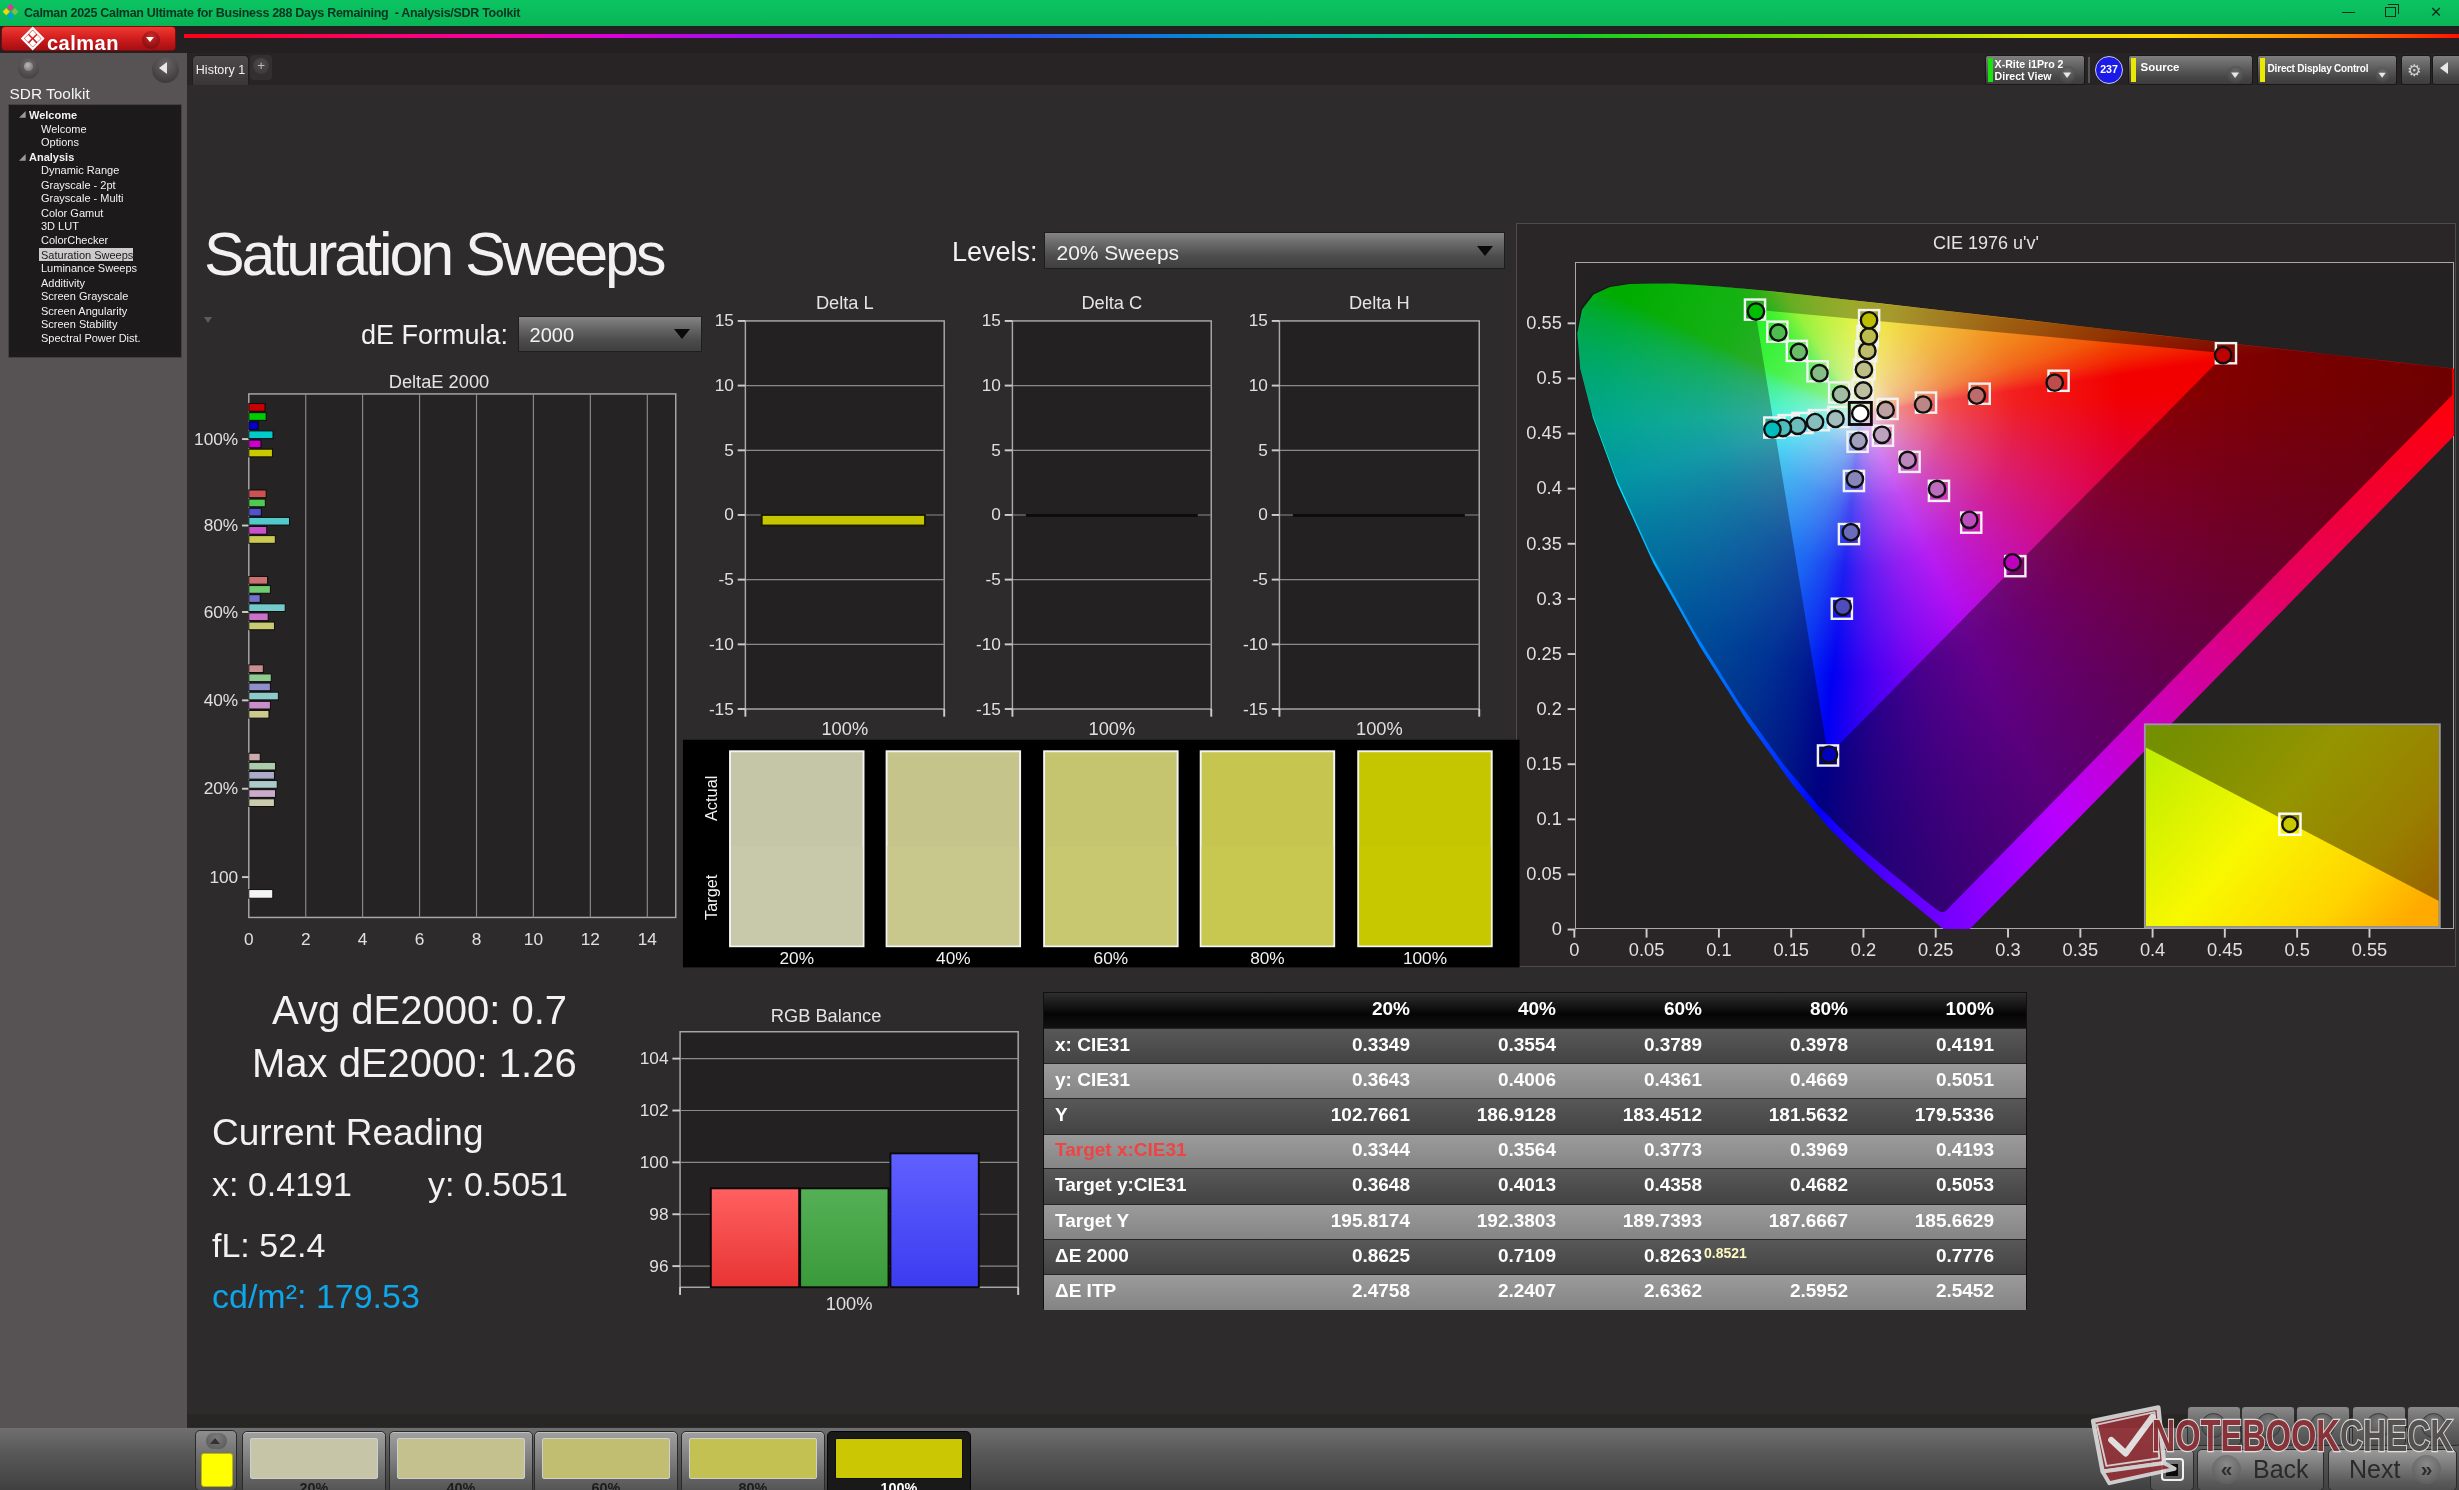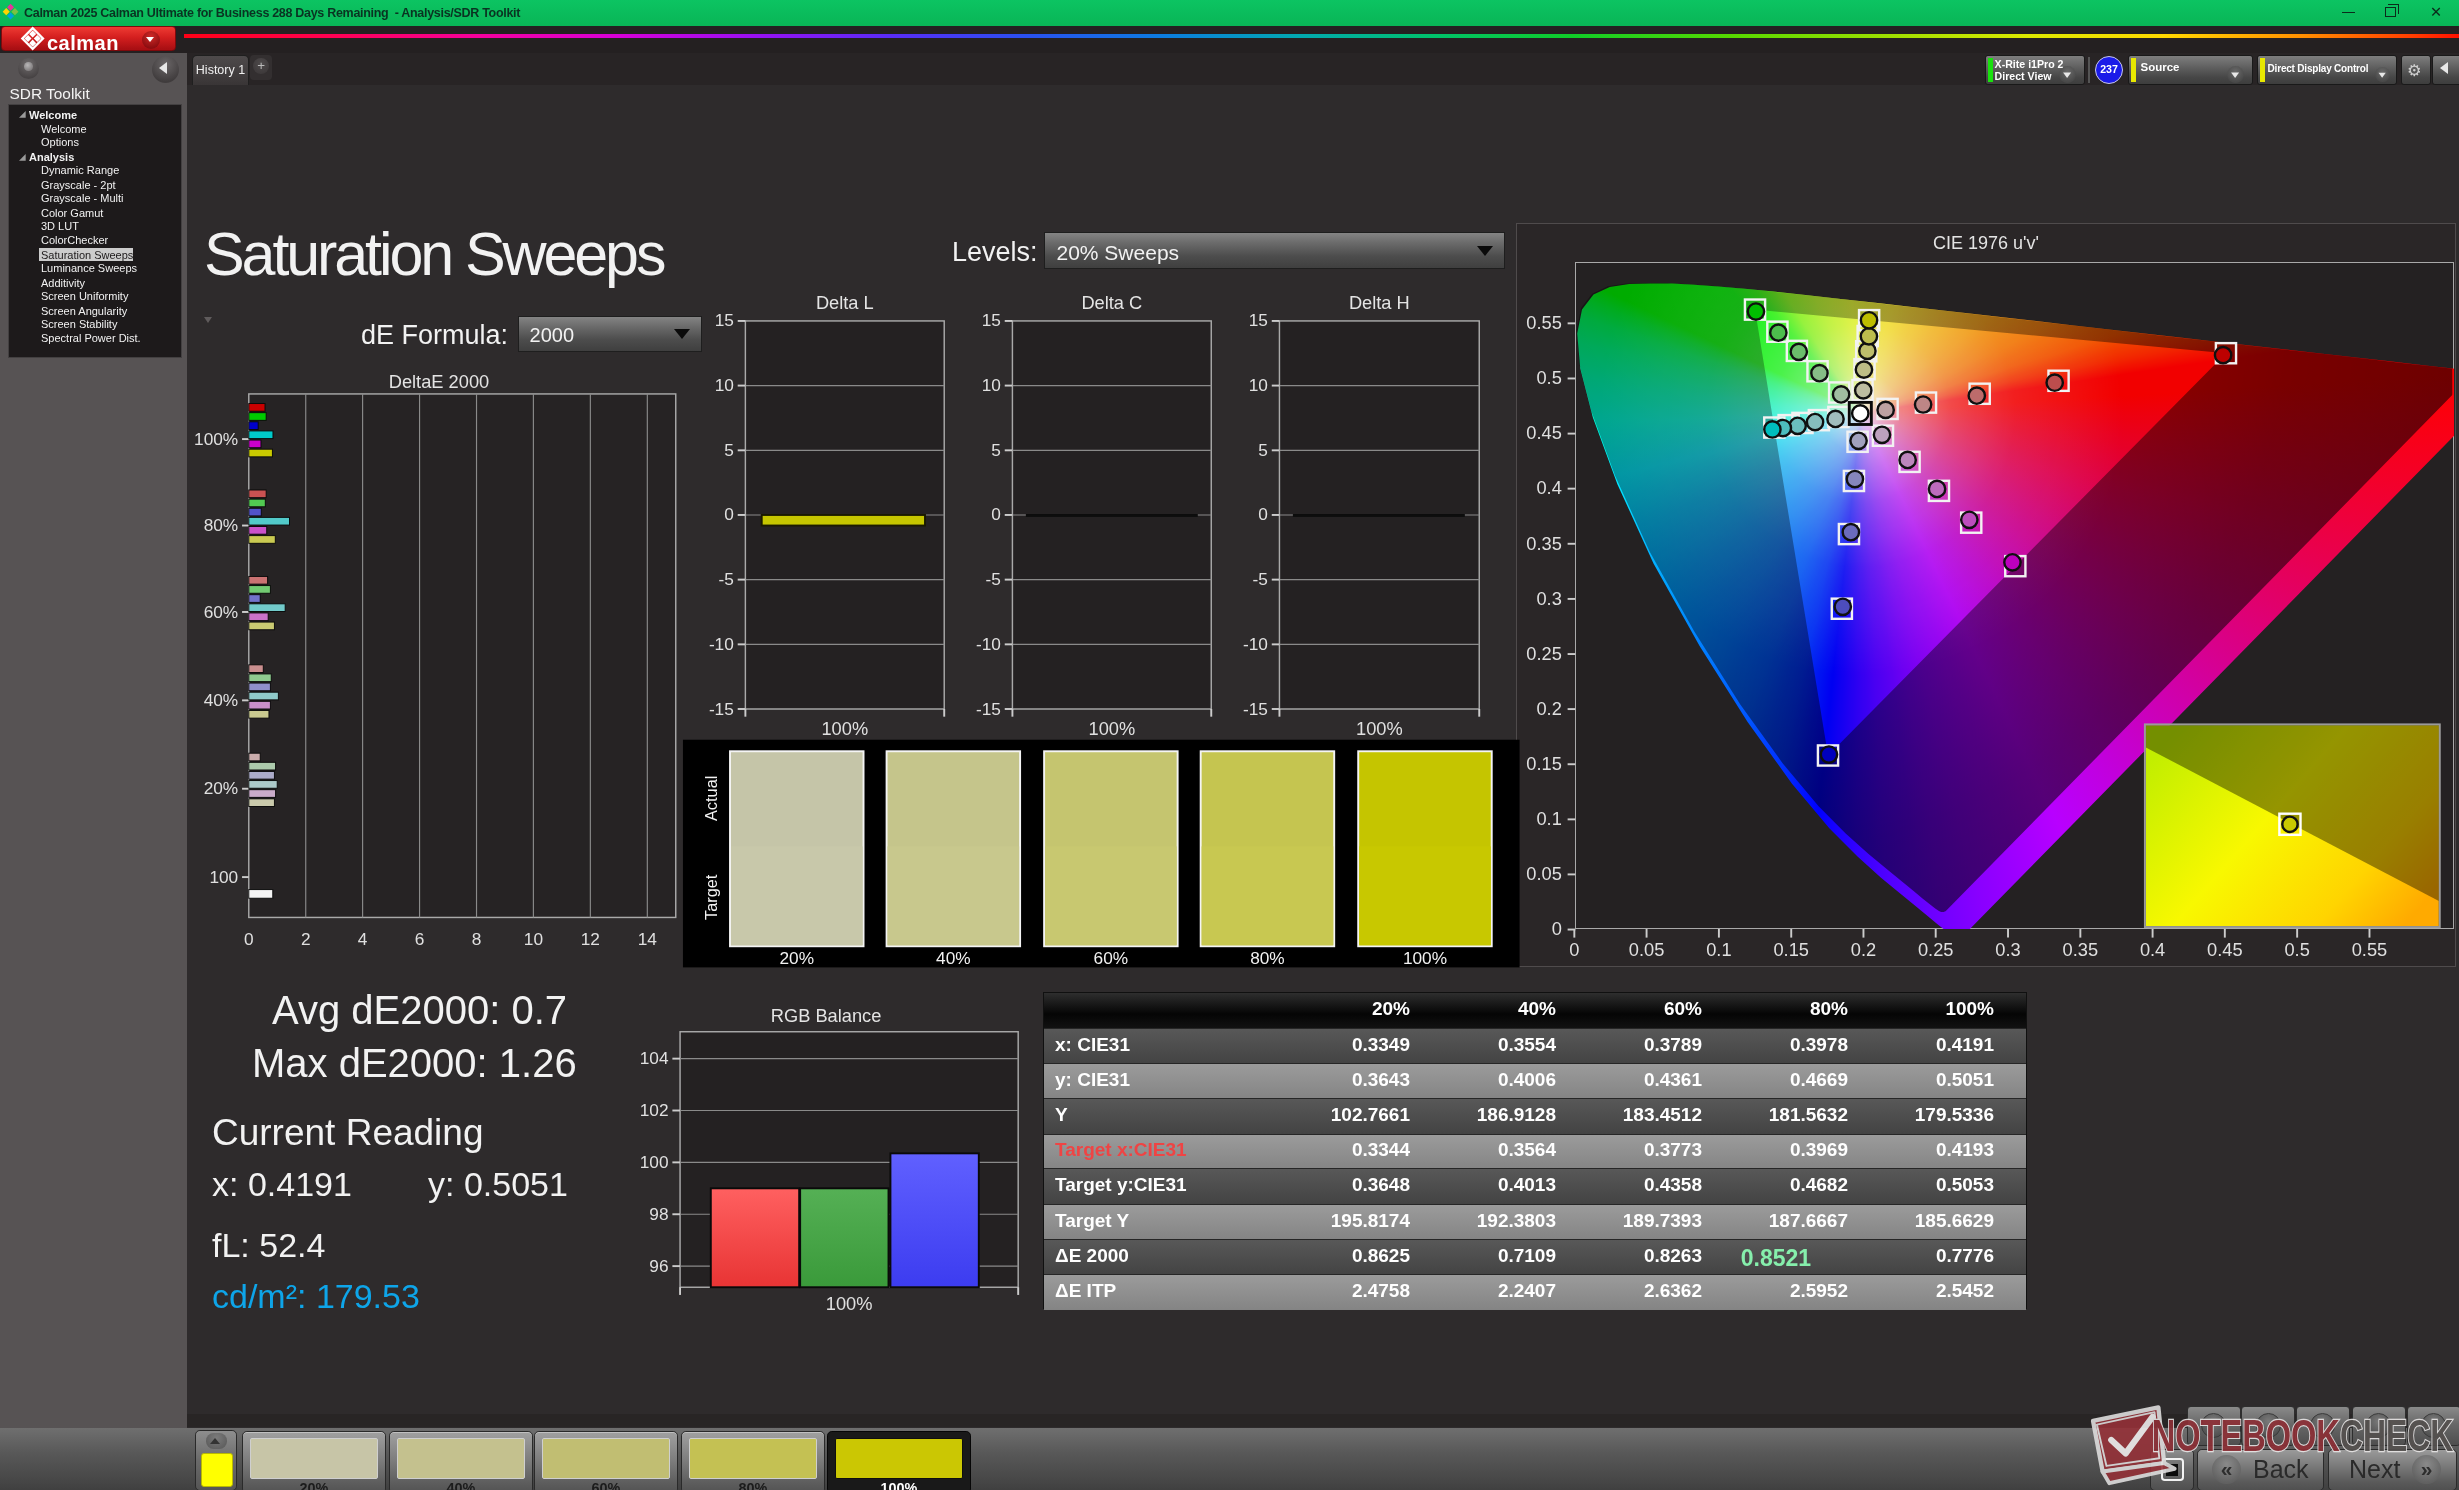--- a/index.html
+++ b/index.html
@@ -55,21 +55,21 @@
 <div class="a" style="left:41px;top:164px;font-size:11px;font-weight:normal;color:#f2f2f2">Dynamic Range</div>
 <div class="a" style="left:41px;top:179px;font-size:11px;font-weight:normal;color:#f2f2f2">Grayscale - 2pt</div>
 <div class="a" style="left:41px;top:192px;font-size:11px;font-weight:normal;color:#f2f2f2">Grayscale - Multi</div>
 <div class="a" style="left:41px;top:207px;font-size:11px;font-weight:normal;color:#f2f2f2">Color Gamut</div>
 <div class="a" style="left:41px;top:220px;font-size:11px;font-weight:normal;color:#f2f2f2">3D LUT</div>
 <div class="a" style="left:41px;top:234px;font-size:11px;font-weight:normal;color:#f2f2f2">ColorChecker</div>
 <div class="a" style="left:39px;top:248px;width:94px;height:13.4px;background:#cccccc"></div>
 <div class="a" style="left:41px;top:249px;font-size:11px;color:#1d1a1b">Saturation Sweeps</div>
 <div class="a" style="left:41px;top:262px;font-size:11px;font-weight:normal;color:#f2f2f2">Luminance Sweeps</div>
 <div class="a" style="left:41px;top:277px;font-size:11px;font-weight:normal;color:#f2f2f2">Additivity</div>
-<div class="a" style="left:41px;top:290px;font-size:11px;font-weight:normal;color:#f2f2f2">Screen Uniformity</div>
+<div class="a" style="left:41px;top:290px;font-size:11px;font-weight:normal;color:#f2f2f2">Screen Grayscale</div>
 <div class="a" style="left:41px;top:305px;font-size:11px;font-weight:normal;color:#f2f2f2">Screen Angularity</div>
 <div class="a" style="left:41px;top:318px;font-size:11px;font-weight:normal;color:#f2f2f2">Screen Stability</div>
 <div class="a" style="left:41px;top:332px;font-size:11px;font-weight:normal;color:#f2f2f2">Spectral Power Dist.</div>
 <div class="a tbtn" style="left:1985px;top:55px;width:100px;height:30px">
     <div style="position:absolute;left:8.6px;top:1.9px;font-size:10.6px;font-weight:bold;line-height:12.5px">X-Rite i1Pro 2<br>Direct View</div>
     <div class="tri" style="transform:scale(.8)"></div>
     <div class="stripe" style="background:#19e00e"></div>
   </div>
 <div class="a" style="left:2088px;top:57px;width:1.9px;height:26px;background:#555"></div>
 <div class="a" style="left:2095px;top:56px;width:28px;height:28px;border-radius:50%;background:#1b1be8;border:1.9px solid #c8c8e8;color:#fff;font-size:10.6px;font-weight:bold;text-align:center;line-height:24px">237</div>
@@ -155,21 +155,21 @@
 <div class="a" style="left:1266px;top:1210px;width:144px;font-size:19px;font-weight:bold;color:#fff;text-align:right">195.8174</div>
 <div class="a" style="left:1412px;top:1210px;width:144px;font-size:19px;font-weight:bold;color:#fff;text-align:right">192.3803</div>
 <div class="a" style="left:1558px;top:1210px;width:144px;font-size:19px;font-weight:bold;color:#fff;text-align:right">189.7393</div>
 <div class="a" style="left:1704px;top:1210px;width:144px;font-size:19px;font-weight:bold;color:#fff;text-align:right">187.6667</div>
 <div class="a" style="left:1850px;top:1210px;width:144px;font-size:19px;font-weight:bold;color:#fff;text-align:right">185.6629</div>
 <div class="a" style="left:1044px;top:1239px;width:982px;height:36px;background:linear-gradient(180deg,#585858,#434343);border-top:1px solid #262626"></div>
 <div class="a" style="left:1055px;top:1245px;font-size:19px;font-weight:bold;color:#fff">ΔE 2000</div>
 <div class="a" style="left:1266px;top:1245px;width:144px;font-size:19px;font-weight:bold;color:#fff;text-align:right">0.8625</div>
 <div class="a" style="left:1412px;top:1245px;width:144px;font-size:19px;font-weight:bold;color:#fff;text-align:right">0.7109</div>
 <div class="a" style="left:1558px;top:1245px;width:144px;font-size:19px;font-weight:bold;color:#fff;text-align:right">0.8263</div>
-<div class="a" style="left:1704px;top:1245px;width:144px;font-size:23px;font-weight:bold;color:#86efac;text-align:center">0.8521</div>
+<div class="a" style="left:1704px;top:1245px;width:144px;font-size:14px;font-weight:bold;color:#fef9c3;text-align:left">0.8521</div>
 <div class="a" style="left:1850px;top:1245px;width:144px;font-size:19px;font-weight:bold;color:#fff;text-align:right">0.7776</div>
 <div class="a" style="left:1044px;top:1274px;width:982px;height:36px;background:linear-gradient(180deg,#9b9b9b,#848484);border-top:1px solid #262626"></div>
 <div class="a" style="left:1055px;top:1280px;font-size:19px;font-weight:bold;color:#fff">ΔE ITP</div>
 <div class="a" style="left:1266px;top:1280px;width:144px;font-size:19px;font-weight:bold;color:#fff;text-align:right">2.4758</div>
 <div class="a" style="left:1412px;top:1280px;width:144px;font-size:19px;font-weight:bold;color:#fff;text-align:right">2.2407</div>
 <div class="a" style="left:1558px;top:1280px;width:144px;font-size:19px;font-weight:bold;color:#fff;text-align:right">2.6362</div>
 <div class="a" style="left:1704px;top:1280px;width:144px;font-size:19px;font-weight:bold;color:#fff;text-align:right">2.5952</div>
 <div class="a" style="left:1850px;top:1280px;width:144px;font-size:19px;font-weight:bold;color:#fff;text-align:right">2.5452</div>
 <div class="a" style="left:0;top:1428px;width:2459px;height:63px;background:linear-gradient(180deg,#6f6f6f,#585858 40%,#464646 85%,#3f3f3f)"></div>
 <div class="a" style="left:195px;top:1430px;width:42px;height:61px;border-radius:4.8px;background:linear-gradient(180deg,#8e8e8e,#6a6a6a 50%,#555);border:1px solid #2a2a2a"></div>

